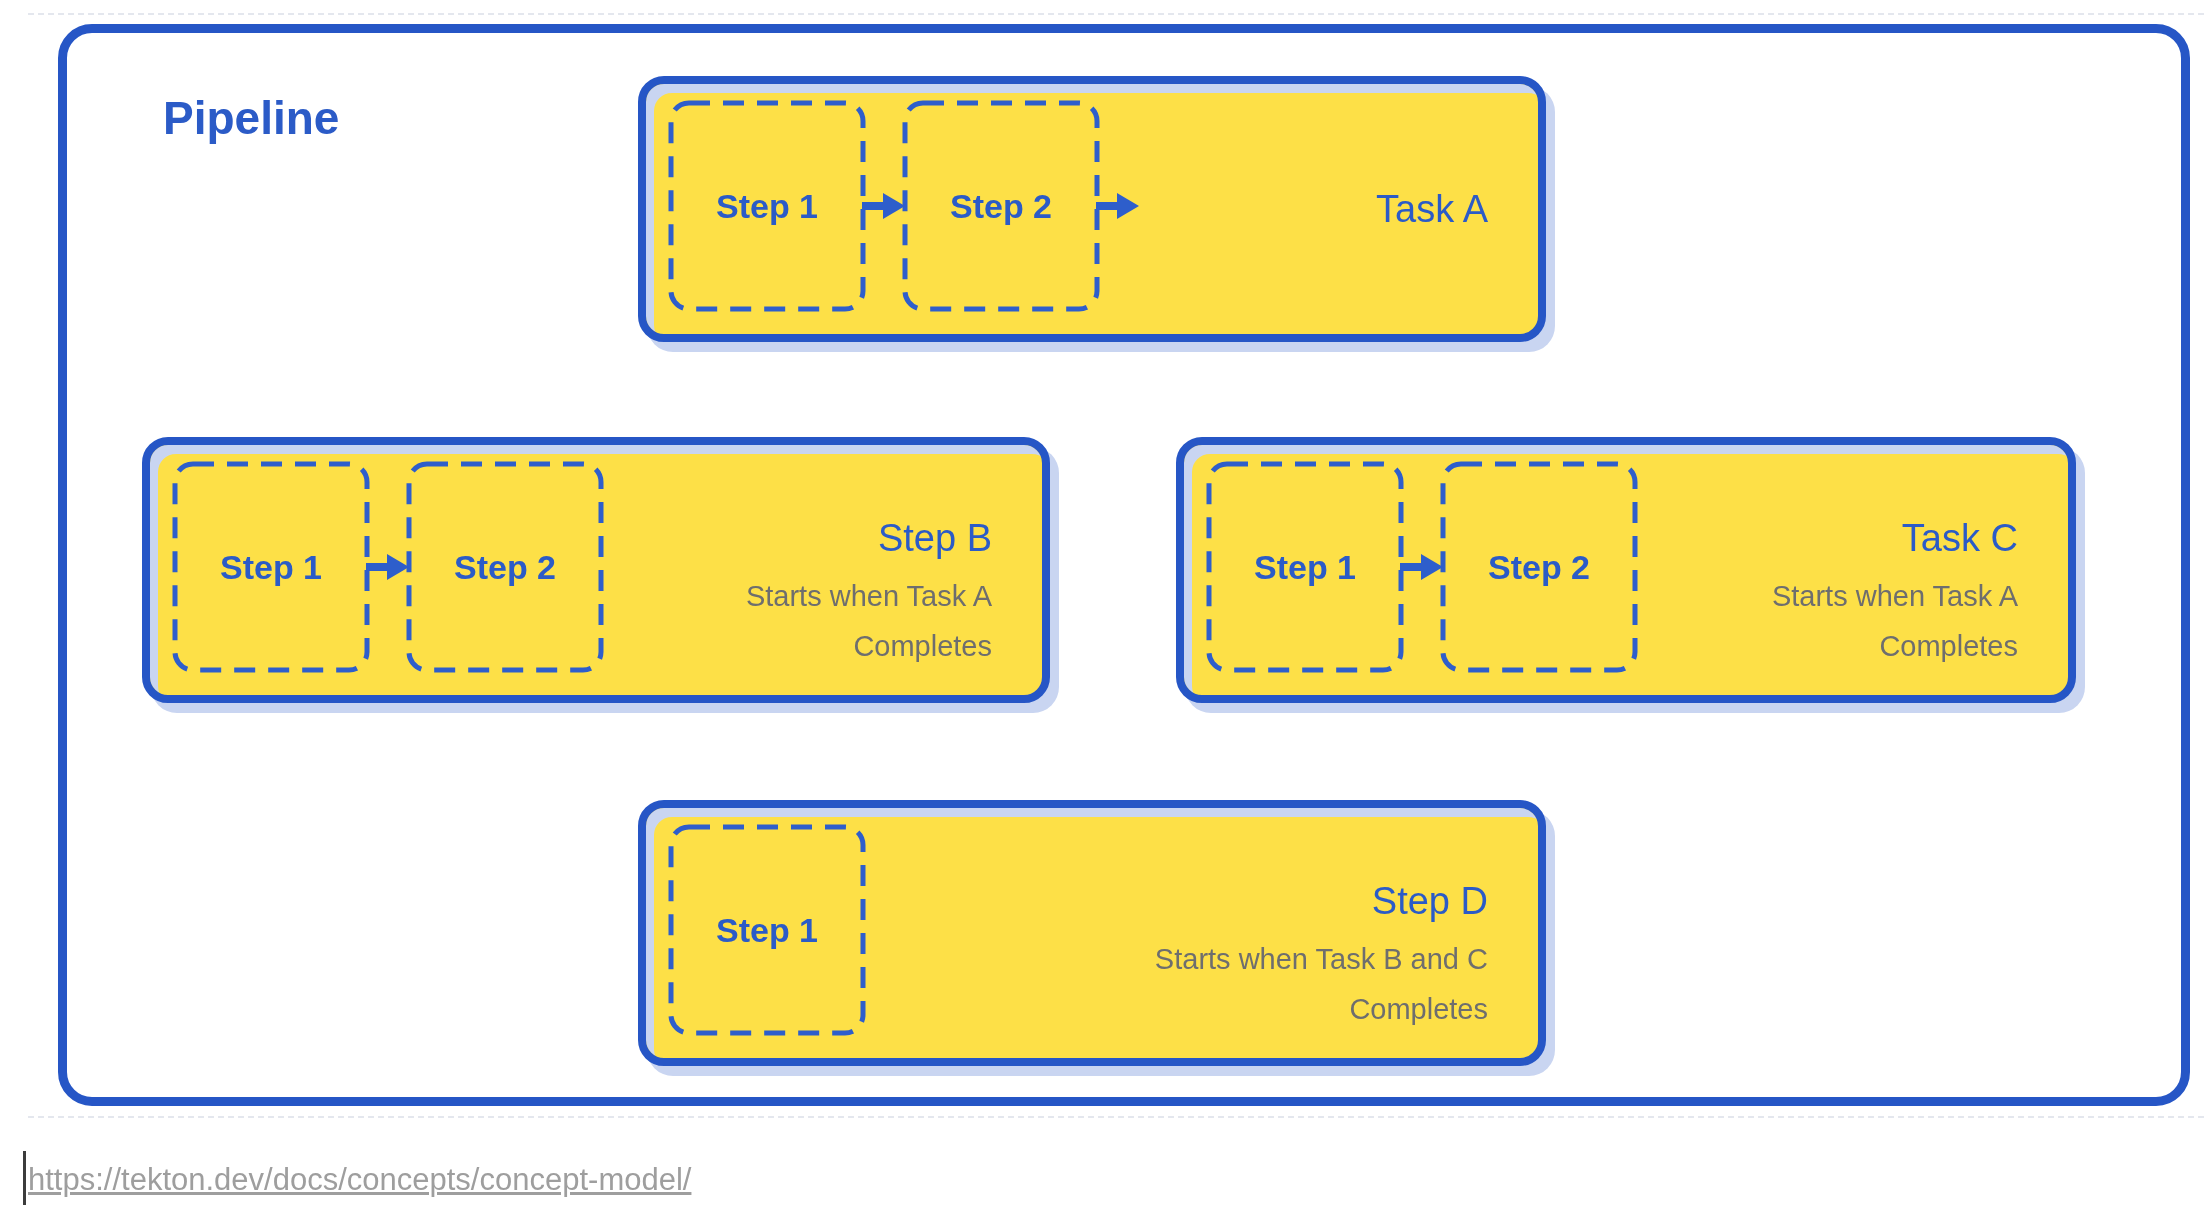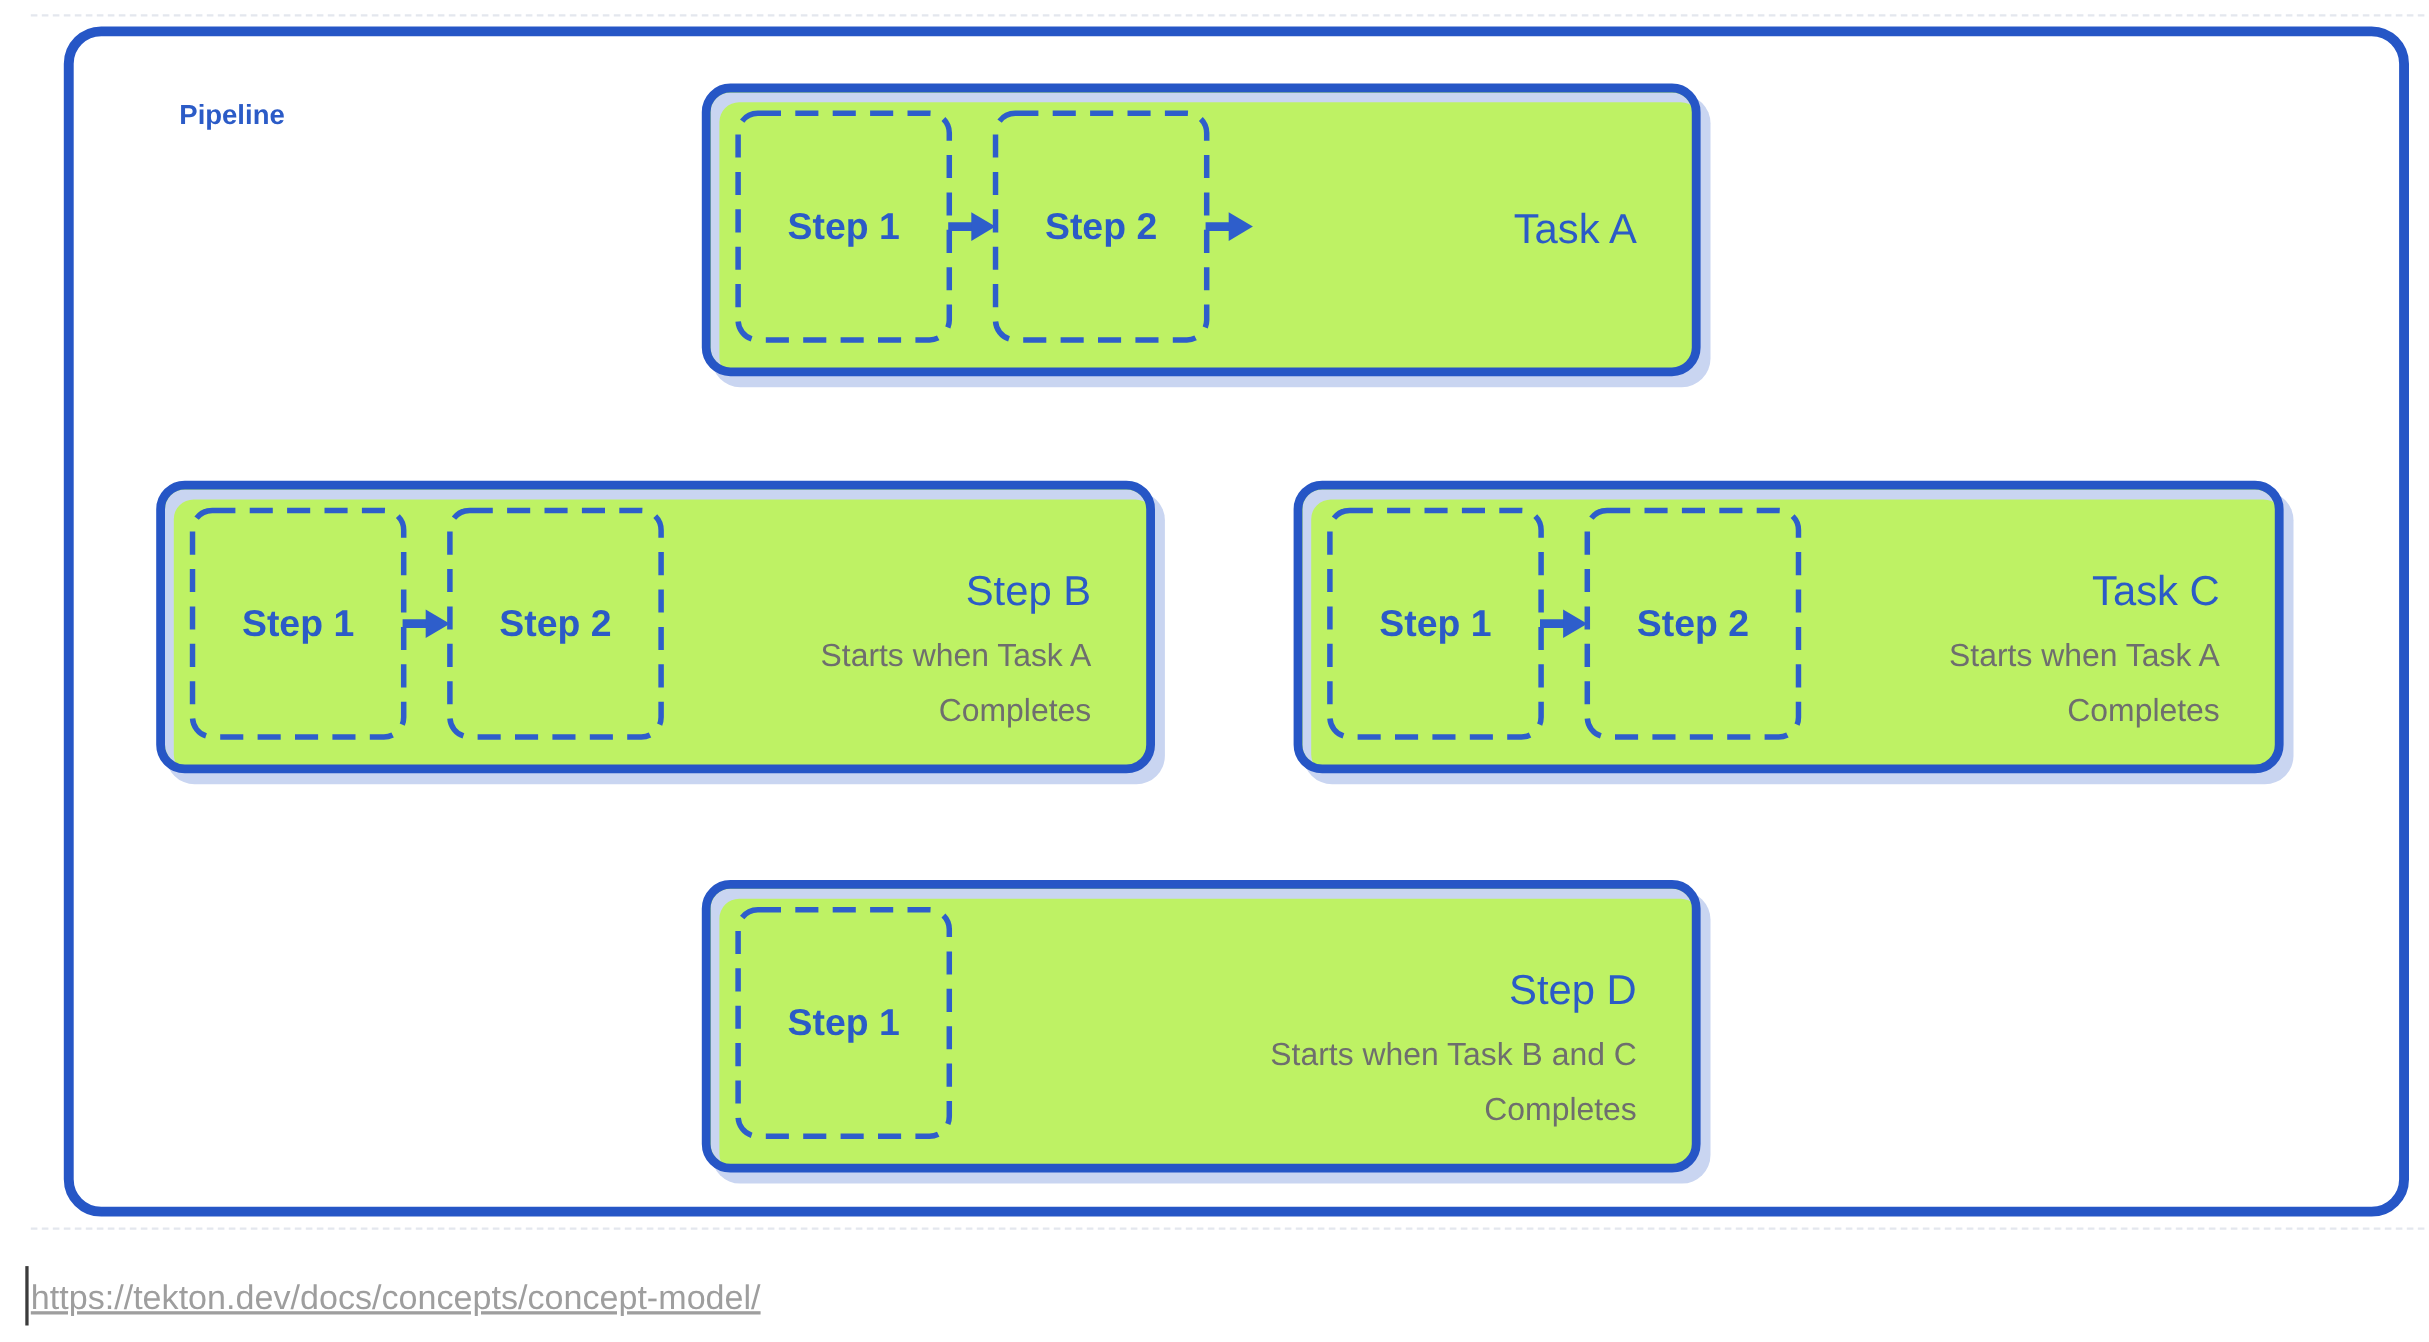--- a/index.html
+++ b/index.html
@@ -17,27 +17,27 @@
   html,body{background:#ffffff;}
   body{font-family:"Liberation Sans", sans-serif;}
   .stage{position:relative;width:2208px;height:1220px;background:#fff;overflow:hidden;}
 
   .faint-line{position:absolute;left:28px;width:2176px;height:0;border-top:2px dashed var(--faint-line);}
   .faint-line.top{top:13px;}
   .faint-line.bottom{top:1116px;}
 
   .pipeline{position:absolute;left:58px;top:24px;width:2132px;height:1082px;
     border:9px solid var(--blue-border);border-radius:34px;background:#fff;}
-  .pipeline-label{position:absolute;left:96px;top:58px;font-size:25px;font-weight:700;color:var(--blue-text);}
+  .pipeline-label{position:absolute;left:96px;top:58px;font-size:46px;font-weight:700;color:var(--blue-text);}
 
   .connectors{position:absolute;left:0;top:0;width:2208px;height:1220px;pointer-events:none;}
   .connectors path{stroke:var(--gray-line);stroke-width:6;fill:none;stroke-linecap:round;}
   .connectors polygon{fill:var(--gray-line);}
 
-  .task{position:absolute;background:#bef264;border:8px solid var(--blue-border);border-radius:26px;
+  .task{position:absolute;background:#fde047;border:8px solid var(--blue-border);border-radius:26px;
     box-shadow:9px 10px 0 var(--light-blue), inset 8px 9px 0 var(--light-blue);}
   .task-a{left:638px;top:76px;width:908px;height:266px;}
   .task-b{left:142px;top:437px;width:908px;height:266px;}
   .task-c{left:1176px;top:437px;width:900px;height:266px;}
   .task-d{left:638px;top:800px;width:908px;height:266px;}
 
   .steps{position:absolute;left:22px;top:16px;height:212px;display:flex;align-items:center;}
   .step{position:relative;width:198px;height:212px;display:flex;align-items:center;justify-content:center;}
   .step-border{position:absolute;left:0;top:0;width:100%;height:100%;}
   .step-label{position:relative;font-size:34px;font-weight:700;color:var(--blue-text);}

